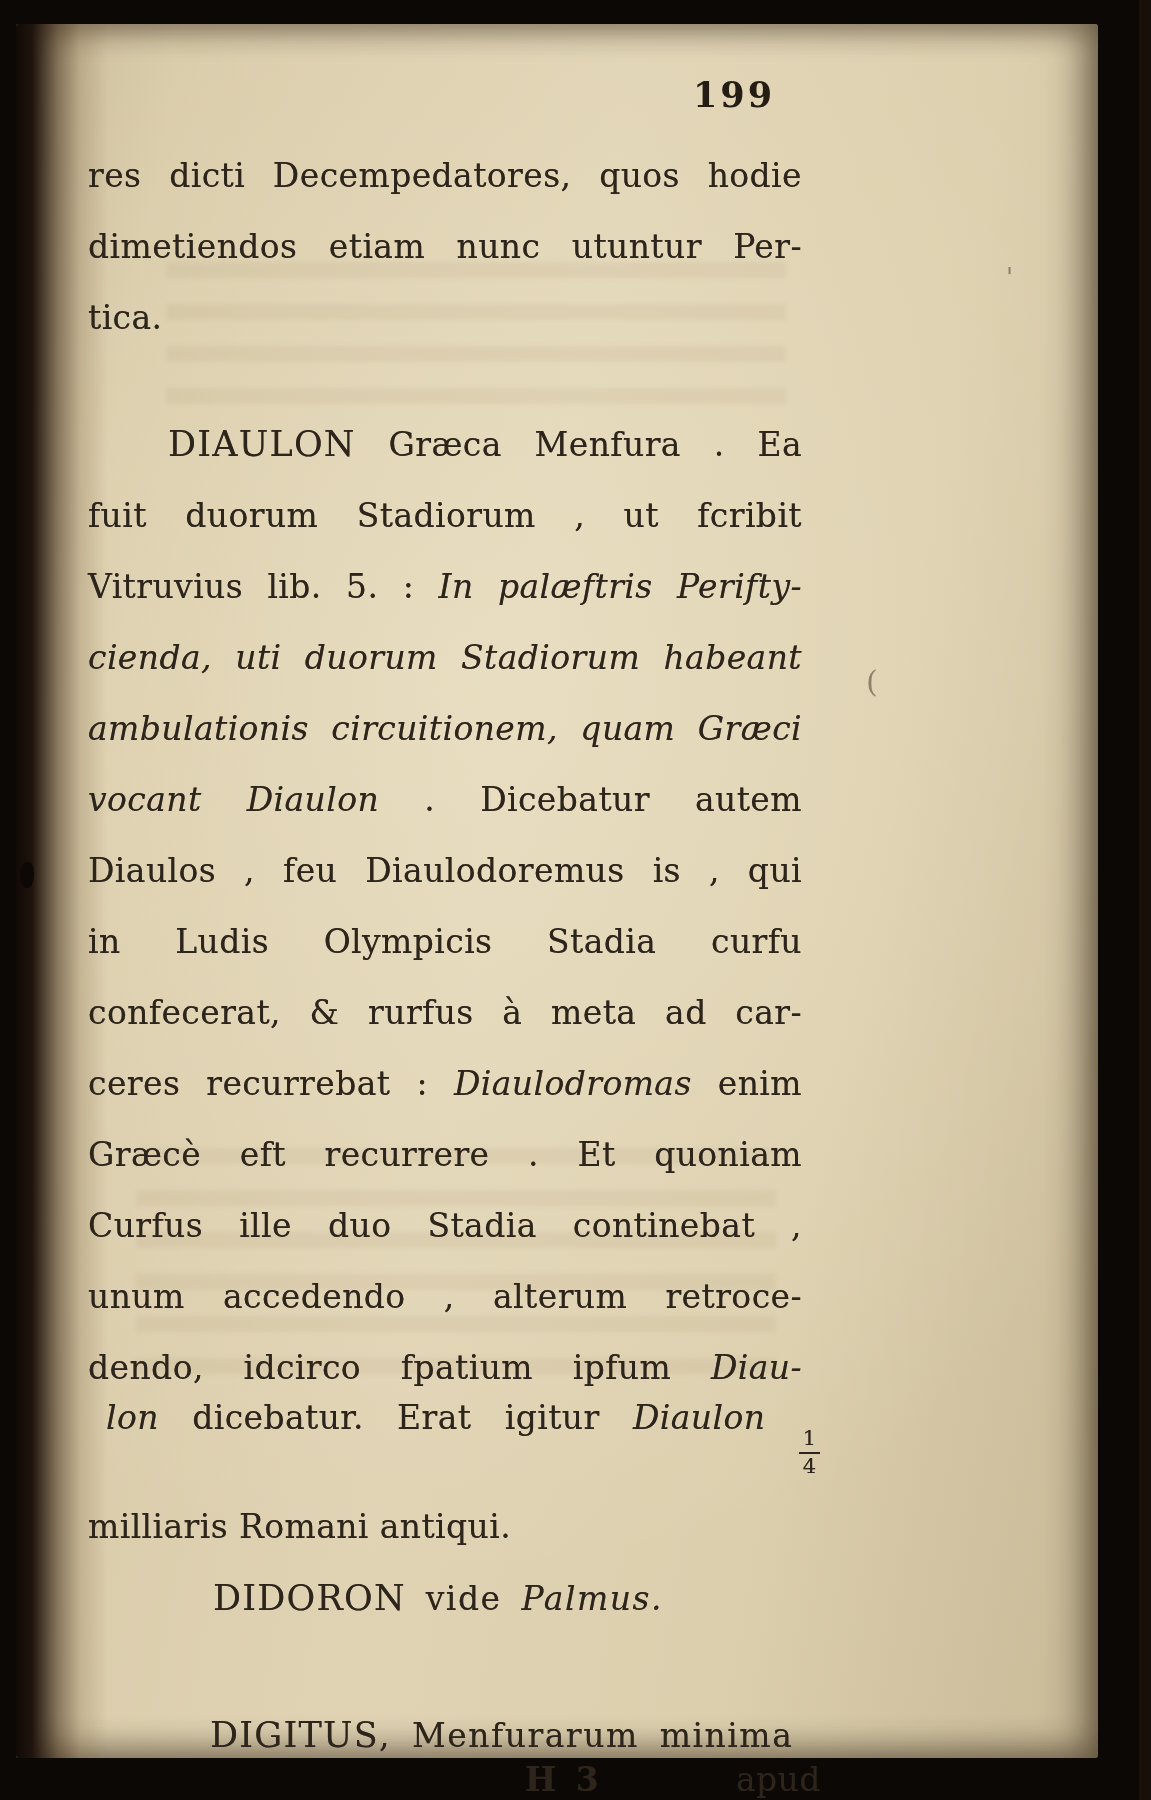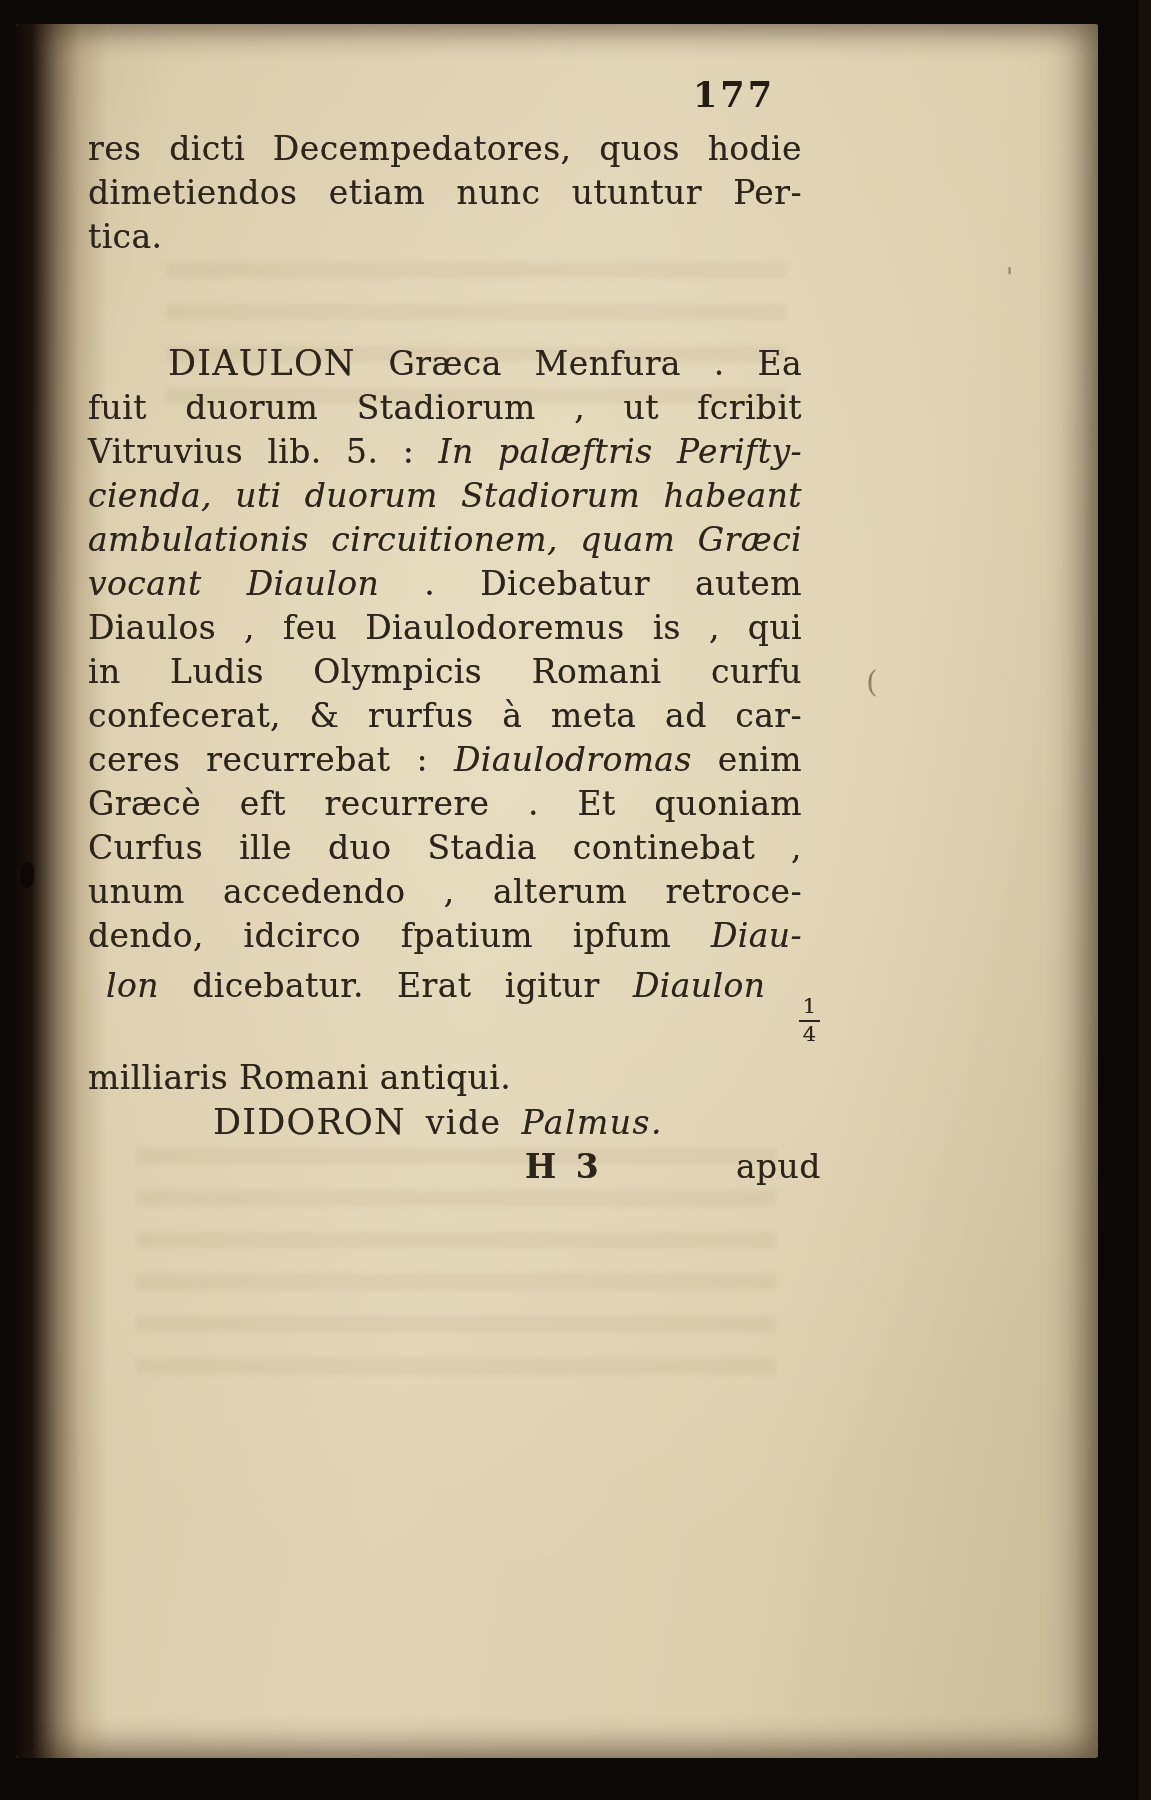--- a/index.html
+++ b/index.html
@@ -47,21 +47,21 @@
     font-size: 35px; font-weight: 700; letter-spacing: 3px;
     color: #241d14;
   }
   .text {
     position: absolute; left: 72px; top: 103px; width: 714px;
     font-size: 33px; line-height: 44px;
     color: #2d251b;
     letter-spacing: 0.4px;
     text-shadow: 0 0 0.6px rgba(45,37,27,0.55);
   }
-  .line { width: 100%; }
+  .line { width: 100%; margin-top: 27px; }
   .just { text-align: justify; text-align-last: justify; }
   .ital { font-style: italic; }
   .caps { font-size: 35px; letter-spacing: 1.2px; }
   .indent { padding-left: 80px; box-sizing: border-box; }
   .p2 { margin-top: 82px; }
   .tall { margin: 6px 0 10px 18px; }
   .frac {
     display: inline-flex; flex-direction: column; align-items: center;
     vertical-align: -16px; font-size: 21px; line-height: 1.12;
     letter-spacing: 0;
@@ -85,57 +85,58 @@
 <body>
 
 <div class="edge-strip"></div>
 
 <div class="page">
   <div class="gutter"></div>
   <div class="ghost ghost1"></div>
   <div class="ghost ghost2"></div>
   <div class="speck"></div>
 
-  <div class="pagenum">177</div>
+  <div class="pagenum">199</div>
 
   <span class="marginal m1">(</span>
   <span class="marginal m2">'</span>
 
   <div class="text">
 
     <div class="para">
       <div class="line just">res dicti Decempedatores, quos hodie</div>
       <div class="line just">dimetiendos etiam nunc utuntur Per-</div>
       <div class="line">tica.</div>
     </div>
 
     <div class="para p2">
       <div class="line just indent"><span class="caps">DIAULON</span><span> Græca Menfura . Ea</span></div>
       <div class="line just">fuit duorum Stadiorum , ut fcribit</div>
       <div class="line just"><span>Vitruvius lib. 5. : </span><span class="ital">In palæftris Perifty-</span></div>
       <div class="line just ital">cienda, uti duorum Stadiorum habeant</div>
       <div class="line just ital">ambulationis circuitionem, quam Græci</div>
       <div class="line just"><span class="ital">vocant Diaulon</span><span> . Dicebatur autem</span></div>
       <div class="line just">Diaulos , feu Diaulodoremus is , qui</div>
-      <div class="line just">in Ludis Olympicis Romani curfu</div>
+      <div class="line just">in Ludis Olympicis Stadia curfu</div>
       <div class="line just">confecerat, &amp; rurfus à meta ad car-</div>
       <div class="line just"><span>ceres recurrebat : </span><span class="ital">Diaulodromas</span><span> enim</span></div>
       <div class="line just">Græcè eft recurrere . Et quoniam</div>
       <div class="line just">Curfus ille duo Stadia continebat ,</div>
       <div class="line just">unum accedendo , alterum retroce-</div>
       <div class="line just"><span>dendo, idcirco fpatium ipfum </span><span class="ital">Diau-</span></div>
       <div class="line just tall"><span class="ital">lon</span><span> dicebatur. Erat igitur </span><span class="ital">Diaulon</span> <span class="frac">
             <span class="num">1</span>
             <span class="den">4</span>
           </span></div>
       <div class="line">milliaris Romani antiqui.</div>
     </div>
 
     <div class="line didoron"><span class="caps">DIDORON</span><span> vide </span><span class="ital">Palmus.</span></div>
 
+    <div class="line digitus"><span class="caps">DIGITUS</span><span>, Menfurarum minima</span></div>
 
     <div class="footer-line">
       <span class="sig">H 3</span>
       <span class="catch">apud</span>
     </div>
 
   </div>
 </div>
 
 </body></html>

